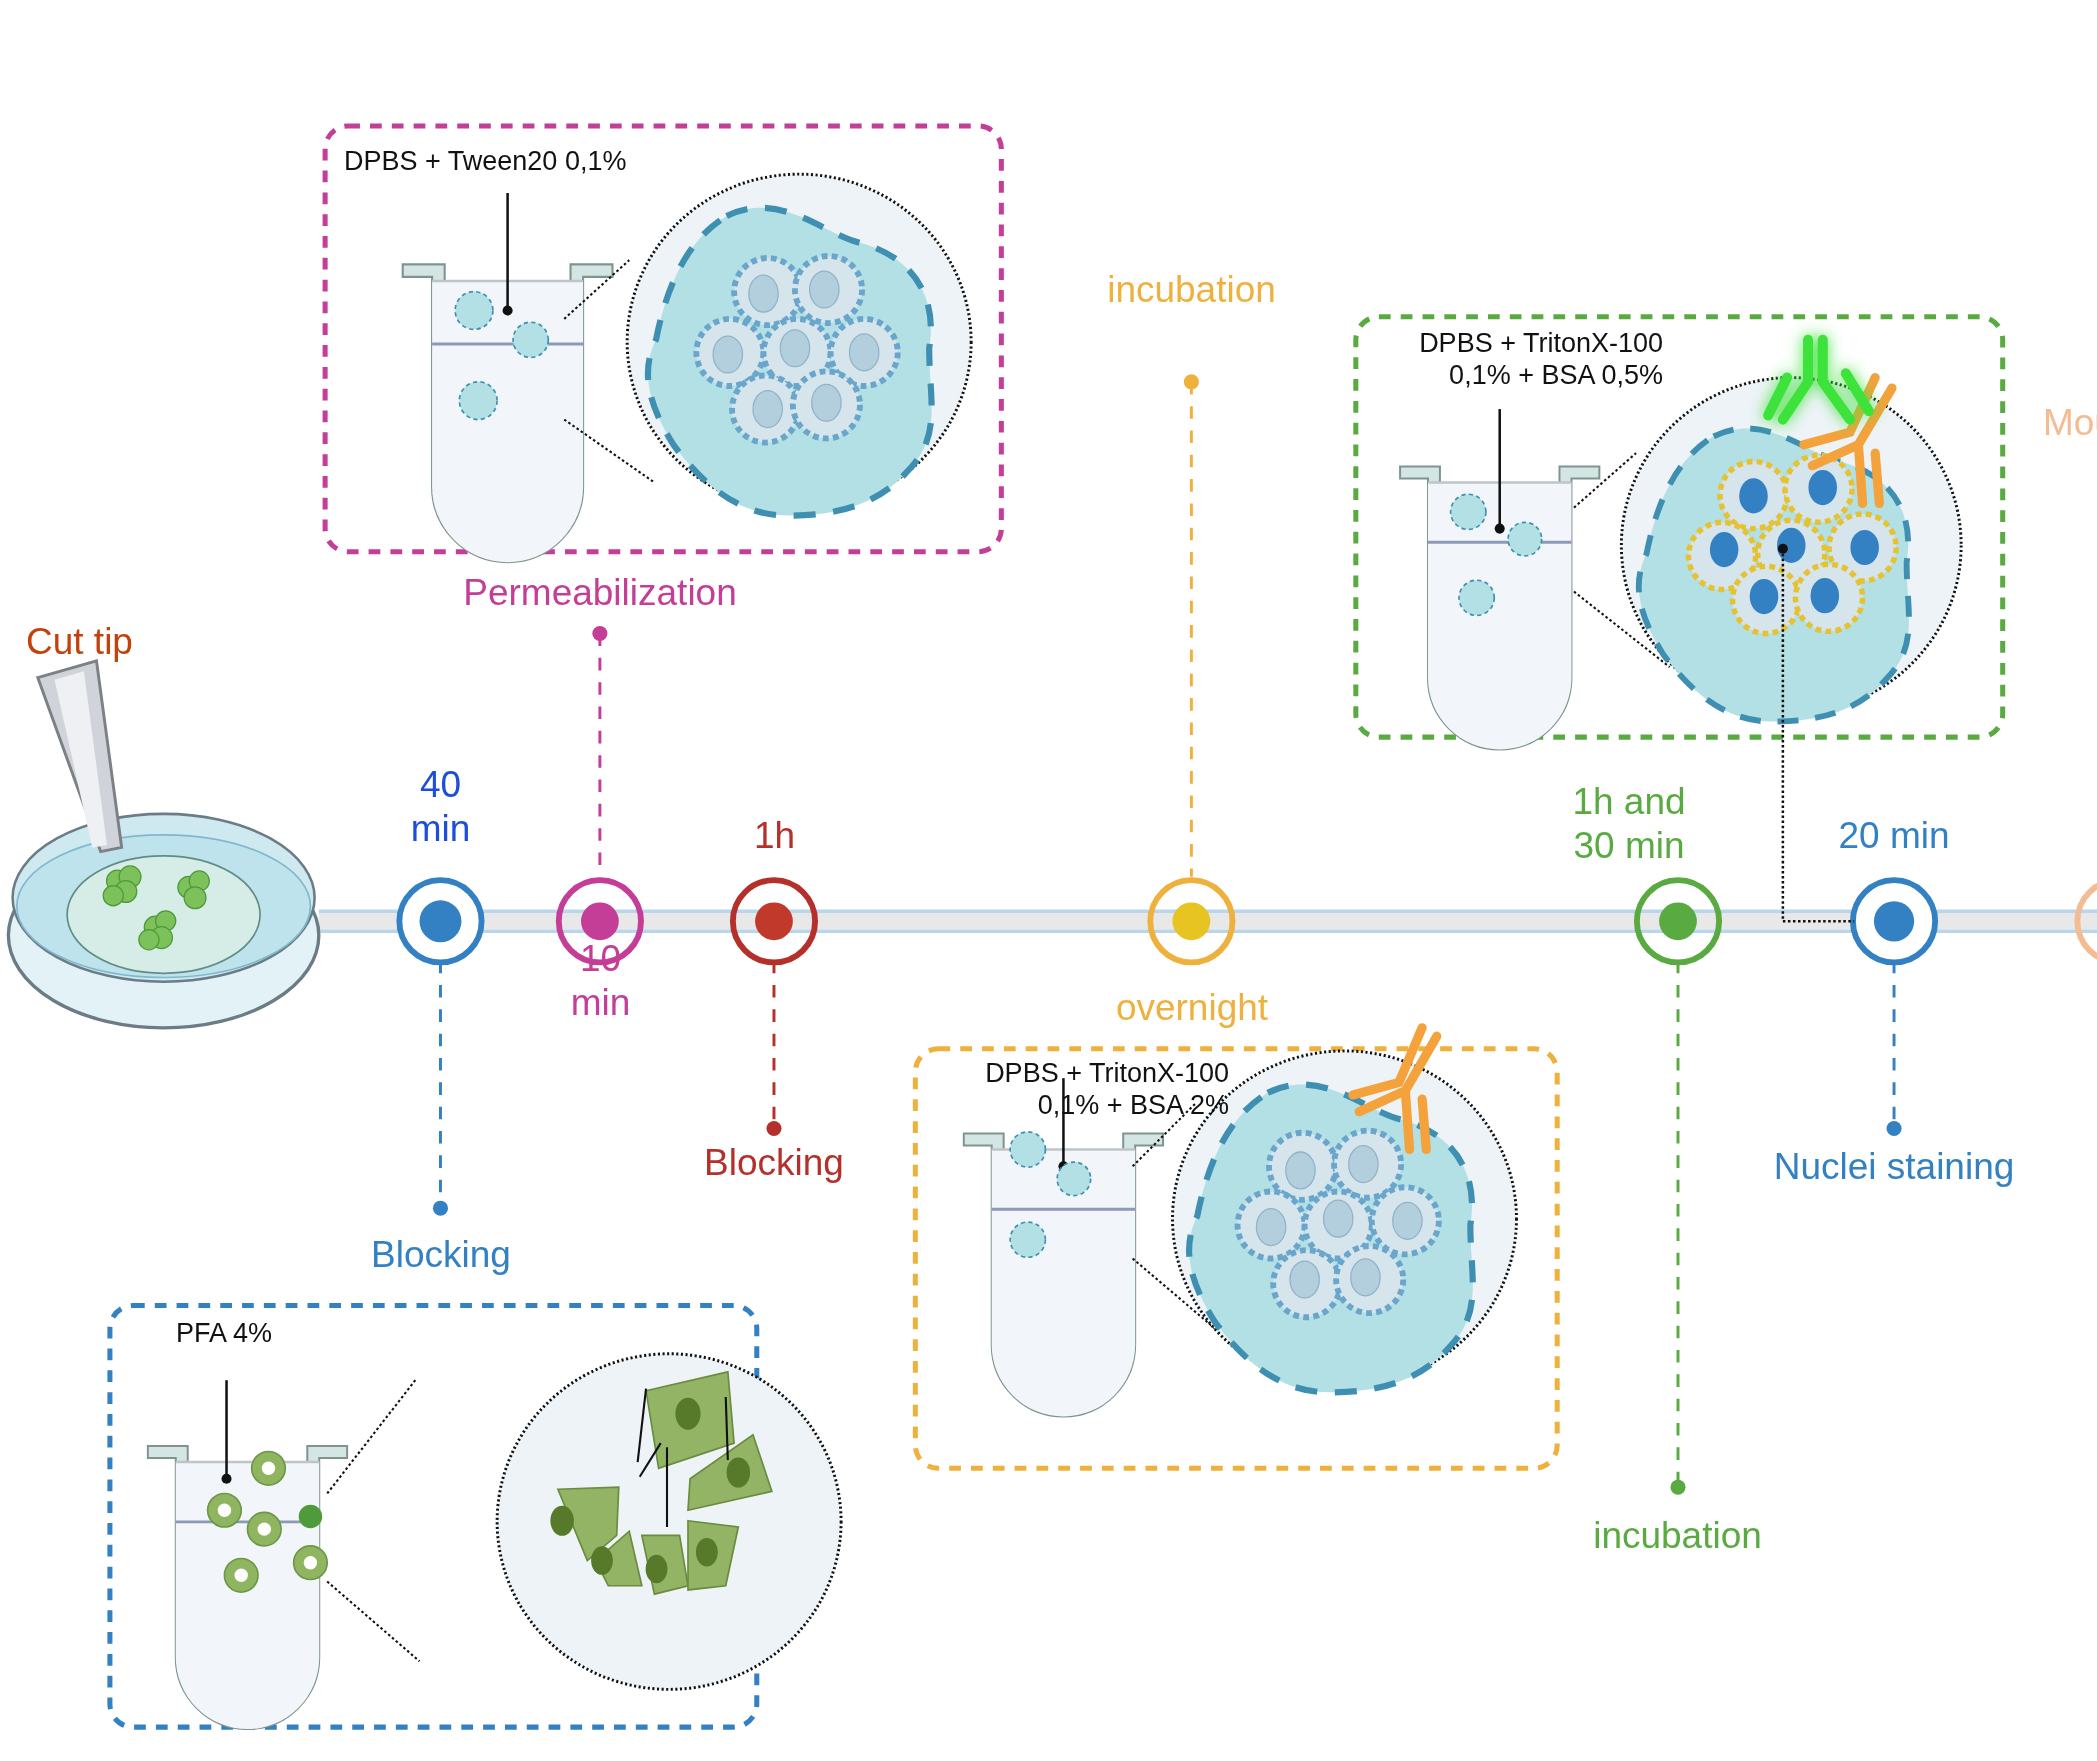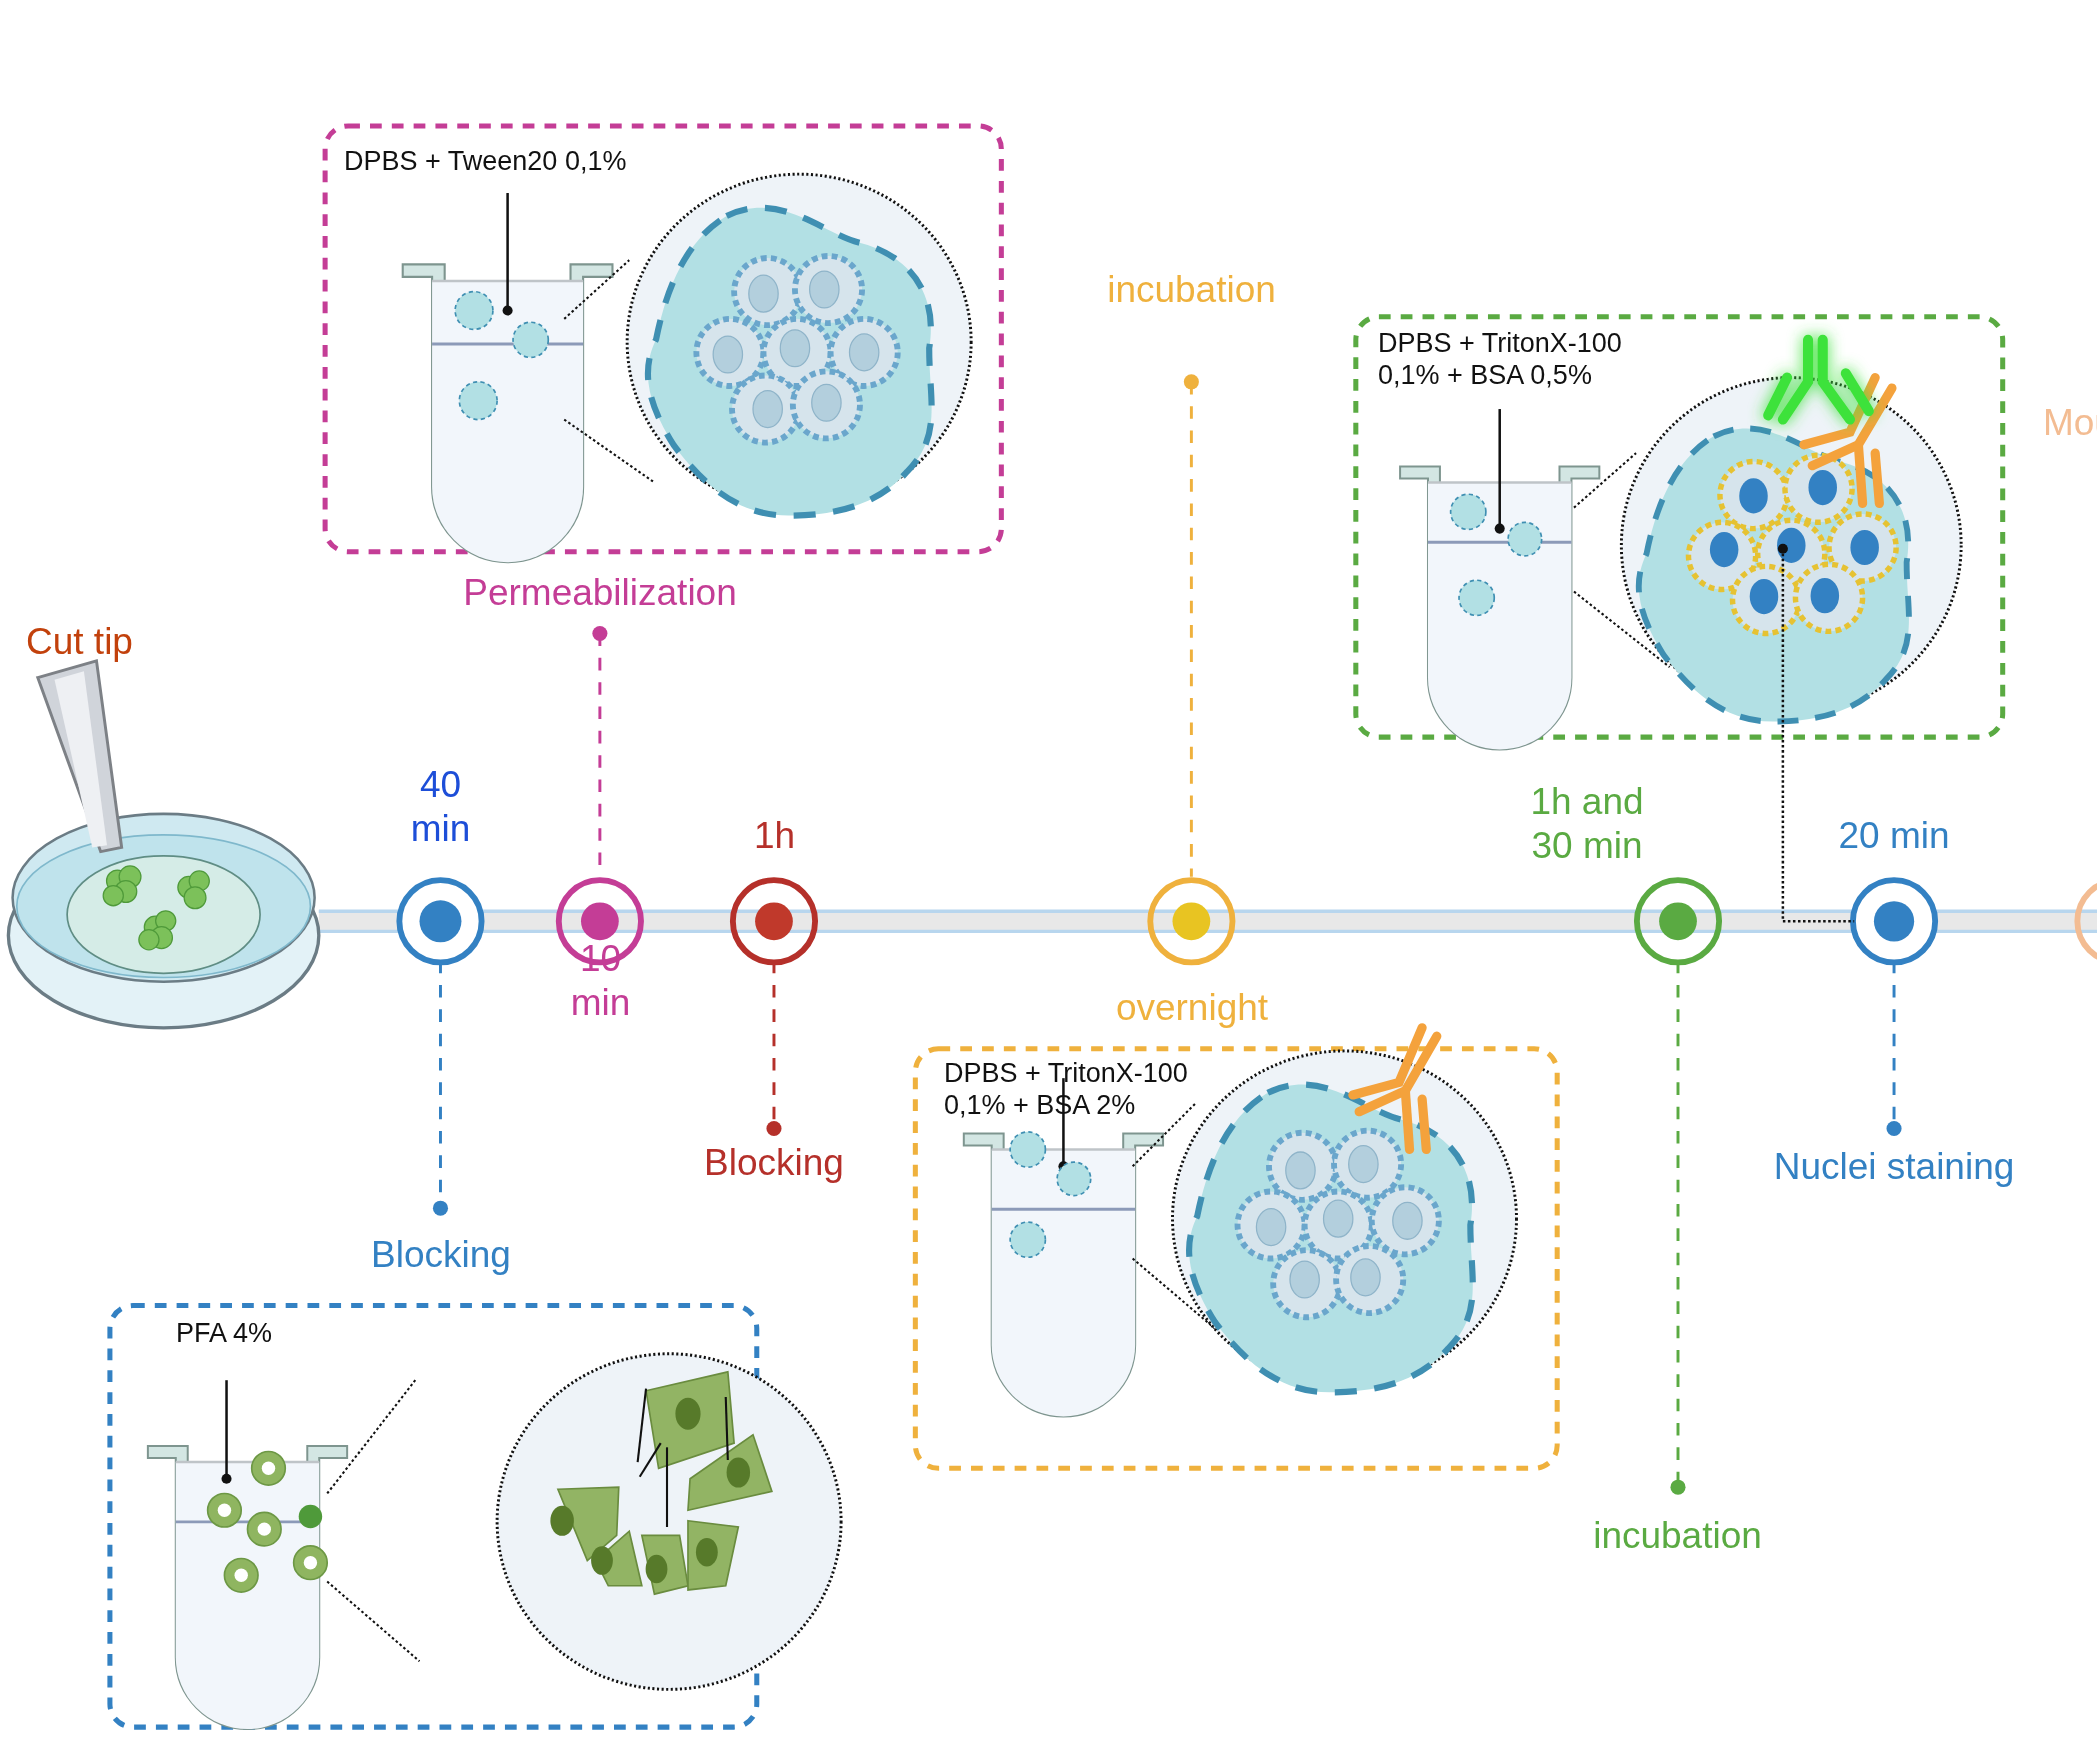--- a/index.html
+++ b/index.html
@@ -1,20 +1,20 @@
 <!DOCTYPE html>
 <html style="font-size:6.7px"><head>
 <meta charset="utf-8">
 <style>
   html,body{margin:0;padding:0;background:#fff;}
   body{width:2517px;height:1762px;position:relative;overflow:hidden;font-family:"Liberation Sans",sans-serif;}
   svg{position:absolute;left:0;top:0;}
   .lbl{position:absolute;font-family:"Liberation Sans",sans-serif;text-align:center;line-height:1.2;white-space:nowrap;}
   .big{font-size:37px;}
-  .sol{position:absolute;font-size:27px;color:#111;text-align:left;line-height:1.2;white-space:nowrap;}
+  .sol{position:absolute;font-size:27px;color:#111;text-align:right;line-height:1.2;white-space:nowrap;}
 </style>
 </head>
 <body>
 
 <svg id="art" width="2517" height="1762" viewBox="0 0 6000 4200">
   <defs>
     <filter id="glow" x="-50%" y="-50%" width="200%" height="200%">
       <feGaussianBlur stdDeviation="18" result="b"></feGaussianBlur>
       <feMerge>
           <feMergeNode in="b"></feMergeNode>
@@ -316,21 +316,21 @@
 </div>
 
 <div class="lbl big" style="left:724px;top:814px;width:101px;color:#b5302a;">1h</div>
 <div class="lbl big" style="left:669px;top:1141px;width:210px;color:#b5302a;">Blocking</div>
 
 <div class="lbl big" style="left:982px;top:268px;width:419px;color:#efb13d;">
   <div>incubation</div>
 </div>
 <div class="lbl big" style="left:1066px;top:986px;width:252px;color:#efb13d;">overnight</div>
 
-<div class="lbl big" style="left:1482px;top:780px;width:210px;color:#5aaa42;">
+<div class="lbl big" style="left:1524px;top:780px;width:210px;color:#5aaa42;">
   <div>1h and</div>
   <div>30 min</div>
 </div>
 <div class="lbl big" style="left:1447px;top:1514px;width:461px;color:#5aaa42;">
   <div>incubation</div>
 </div>
 
 <div class="lbl big" style="left:1789px;top:814px;width:210px;color:#3381c3;">20 min</div>
 <div class="lbl big" style="left:1726px;top:1145px;width:336px;color:#3381c3;">Nuclei staining</div>
 

